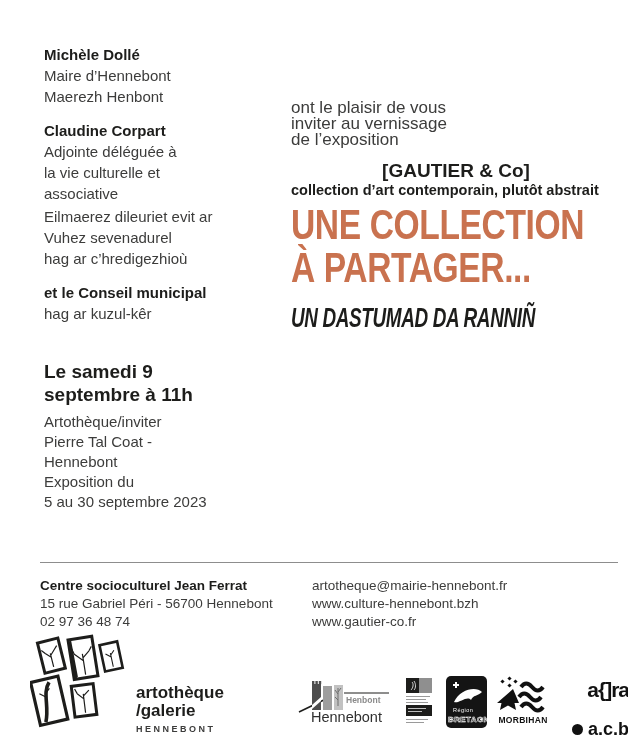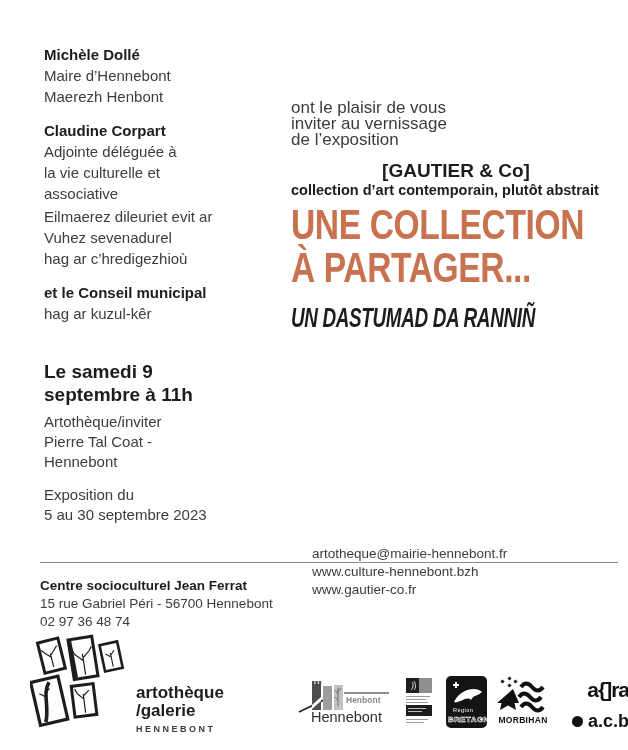--- a/index.html
+++ b/index.html
@@ -12,54 +12,54 @@
   
   .left-col { position:absolute; left:44px; top:44px; width:240px; }
   .official { margin-bottom:13px; }
   .official:last-of-type { margin-bottom:8px; }
   .official-name { font-size:15px; font-weight:bold; color:#1d1d1b; line-height:21px; }
   .official-role { font-size:15px; color:#3c3c3b; line-height:21px; }
   .role-gap { margin-top:2px; }
 
   .event-date { margin-top:36px; font-size:19px; font-weight:bold; color:#1d1d1b; line-height:23px; }
   .event-venue { margin-top:6px; font-size:15px; color:#3c3c3b; line-height:20px; }
-  .event-period { margin-top:13px; font-size:15px; color:#3c3c3b; line-height:20px; }
+  .event-period { font-size:15px; color:#3c3c3b; line-height:20px; }
 
   
   .right-col { position:absolute; left:291px; top:100px; width:330px; }
   .invite-intro { font-size:17px; color:#3c3c3b; line-height:16px; }
   .exhibitor { margin-top:12px; font-size:19px; font-weight:bold; color:#1d1d1b; line-height:22px;text-align:center; }
   .exhibitor-sub { font-size:14.5px; font-weight:bold; color:#1d1d1b; line-height:17px; }
   .main-title { margin-top:4px; }
   .title-line { font-size:42px; font-weight:bold; color:#c9724f; line-height:43px;
                 letter-spacing:-0.5px; transform:scaleX(0.80); transform-origin:0 0; white-space:nowrap; }
   .title-breton { margin-top:16px; font-size:27px; font-weight:bold; font-style:italic; color:#1d1d1b;
                   line-height:26px; letter-spacing:-0.5px; transform:scaleX(0.70); transform-origin:0 0; white-space:nowrap; }
 
   
   .footer-rule { position:absolute; left:40px; top:562px; width:578px; height:1px; background:#8d8d8d; }
   .footer-left { position:absolute; left:40px; top:577px; font-size:13.5px; line-height:18px; }
   .footer-left .venue-name { font-weight:bold; color:#1d1d1b; }
-  .footer-right { position:absolute; left:312px; top:545px; font-size:13.5px; line-height:18px; }
+  .footer-right { position:absolute; left:312px; top:577px; font-size:13.5px; line-height:18px; }
 
   
   .arto-logo { position:absolute; left:30px; top:634px; display:flex; }
   .arto-text { margin-left:4px; padding-top:50px; }
   .arto-line { font-size:17px; font-weight:bold; color:#1d1d1b; line-height:18px; }
   .arto-city { margin-top:4px; font-size:9px; letter-spacing:2.5px; color:#3c3c3b; font-weight:bold; }
 
   
   .logos-row { position:absolute; left:298px; top:676px; display:flex; align-items:flex-start; }
   .logos-row svg { display:block; }
   .gap14 { margin-left:14px; } .gap8 { margin-left:8px; } .gap10 { margin-left:10px; }
   svg text { font-family:"Liberation Sans", sans-serif; }
 
   .adra { margin-left:14px; width:66px; text-align:right; padding-top:4px; }
   .adra-line1 { font-size:21px; font-weight:bold; color:#111; line-height:20px; letter-spacing:-1px; }
-  .adra-line2 { margin-top:12px; font-size:18px; font-weight:bold; color:#111; line-height:18px; display:flex; align-items:center; justify-content:flex-end; }
+  .adra-line2 { margin-top:20px; font-size:18px; font-weight:bold; color:#111; line-height:18px; display:flex; align-items:center; justify-content:flex-end; }
   .acb-dot { width:11px; height:11px; border-radius:50%; background:#111; display:inline-block; margin-right:5px; }
 </style>
 </head>
 <body>
 
 <div class="page">
 
   <div class="left-col">
     <div class="official">
       <div class="official-name">Michèle Dollé</div>

